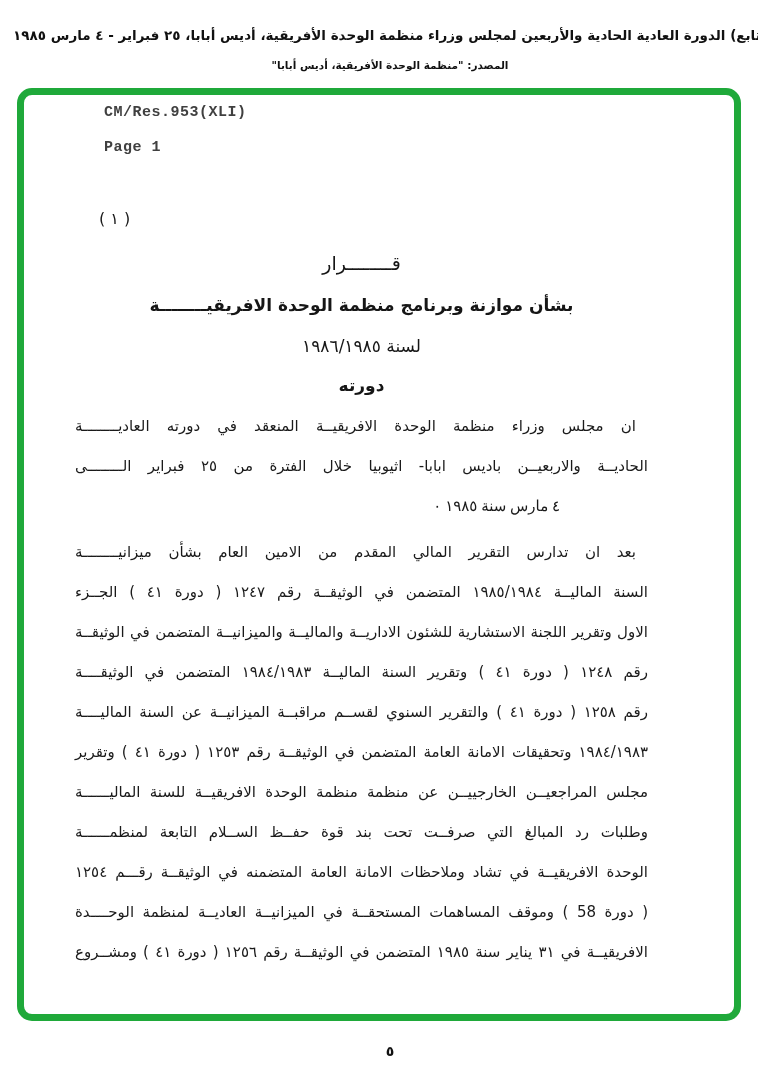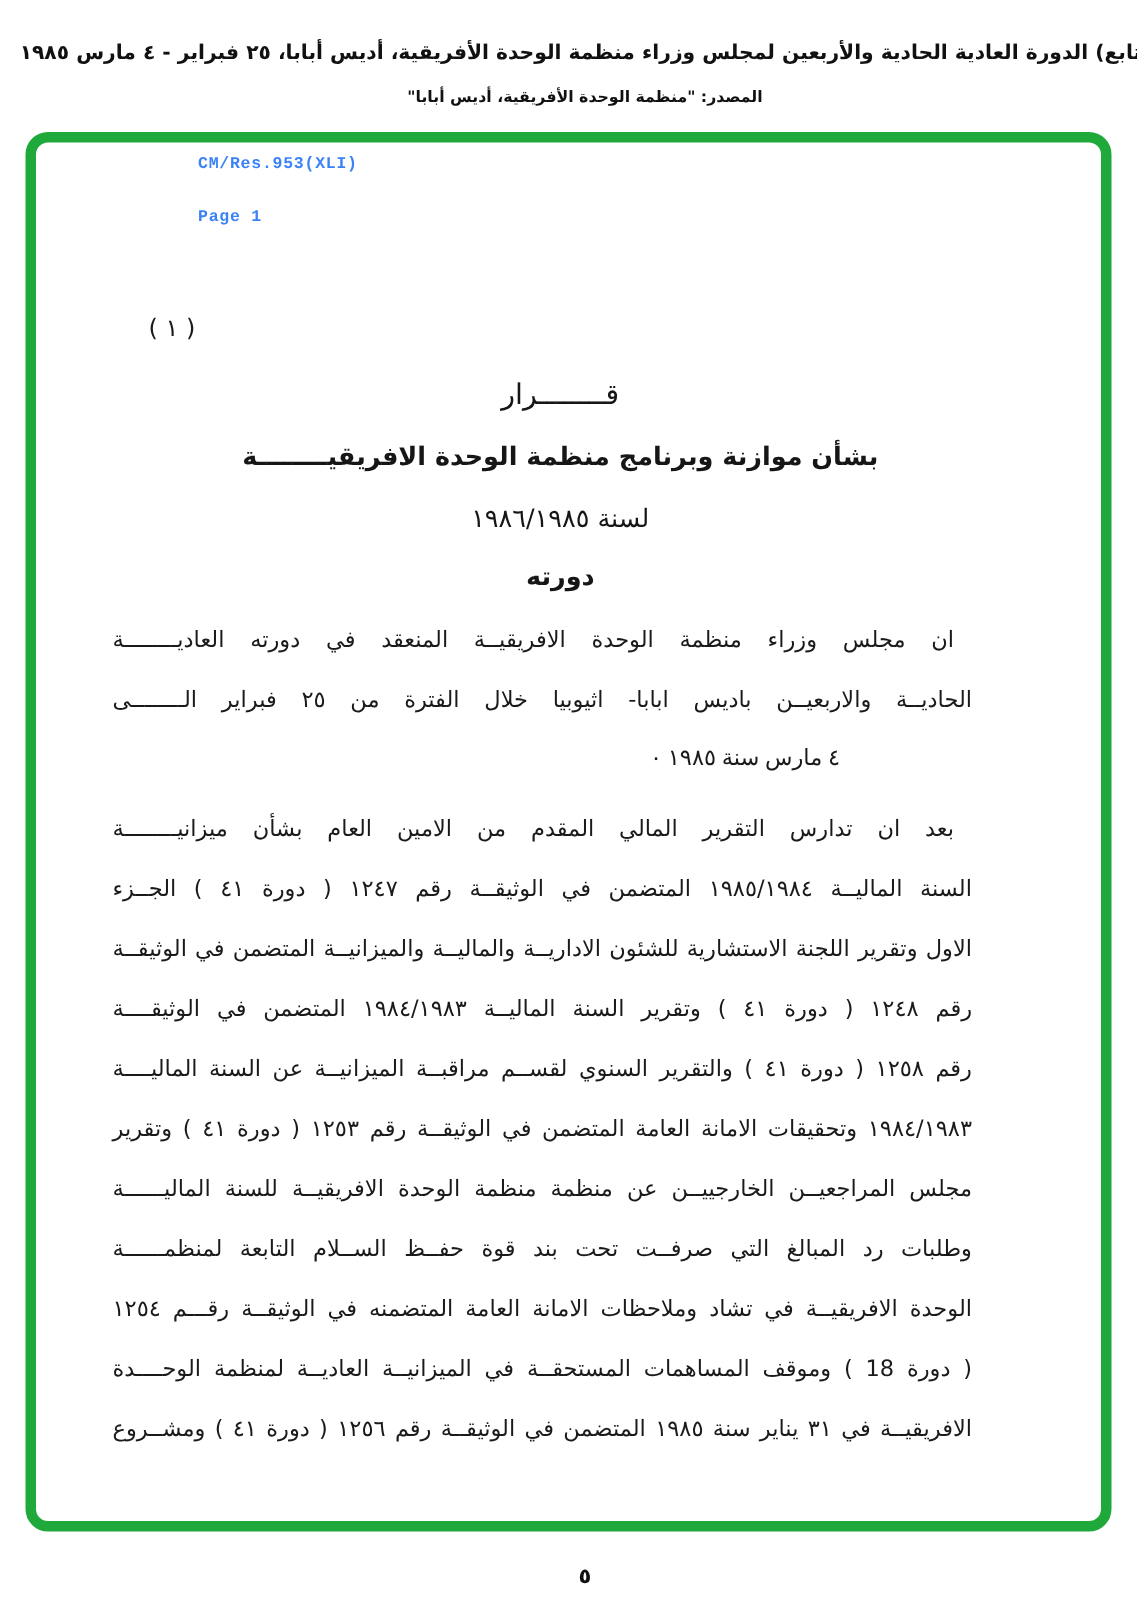--- a/index.html
+++ b/index.html
@@ -52,43 +52,43 @@
     height: 933px;
     box-sizing: border-box;
     border: 7px solid #1fa93a;
     border-radius: 15px;
     background: transparent;
   }
 
   
   .ref, .pagelab {
     position: absolute;
-    left: 132px;
+    left: 104px;
     font-family: "Liberation Mono", "DejaVu Sans Mono", monospace;
     font-weight: bold;
-    font-size: 11px;
+    font-size: 15px;
     letter-spacing: 0.5px;
-    color: #3b82f6;
+    color: #404040;
   }
   .ref    { top: 104px; }
   .pagelab{ top: 139px; }
 
   .itemno {
     position: absolute;
     left: 99px;
     top: 209px;
     direction: rtl;
     font-size: 16px;
     color: #1a1a1a;
   }
 
   
   .heading {
     position: absolute;
-    left: 87px;
+    left: 75px;
     top: 242px;
     width: 573px;
     direction: rtl;
     text-align: center;
   }
   .h-title { font-size: 19px; line-height: 42px; }
   .h-subj  { font-size: 17px; line-height: 42px; font-weight: bold; }
   .h-year  { font-size: 17px; line-height: 40px; }
   .h-dash  { font-size: 17px; line-height: 38px; font-weight: bold; }
 
@@ -161,20 +161,20 @@
     <div class="para para2">
       <div class="bl indent">بعد ان تدارس التقرير المالي المقدم من الامين العام بشأن ميزانيــــــــة</div>
       <div class="bl">السنة الماليــة ١٩٨٥/١٩٨٤ المتضمن  في الوثيقــة رقم ١٢٤٧ ( دورة ٤١ ) الجــزء</div>
       <div class="bl">الاول وتقرير اللجنة الاستشارية للشئون الاداريــة والماليــة والميزانيــة المتضمن في الوثيقــة</div>
       <div class="bl">رقم ١٢٤٨ ( دورة ٤١ )  وتقرير السنة الماليــة ١٩٨٤/١٩٨٣ المتضمن  في الوثيقــــة</div>
       <div class="bl">رقم ١٢٥٨ ( دورة ٤١ )  والتقرير السنوي لقســم مراقبــة الميزانيــة عن السنة الماليــــة</div>
       <div class="bl">١٩٨٤/١٩٨٣ وتحقيقات الامانة العامة المتضمن في الوثيقــة رقم ١٢٥٣ ( دورة ٤١ ) وتقرير</div>
       <div class="bl">مجلس المراجعيــن الخارجييــن عن منظمة منظمة الوحدة الافريقيــة للسنة الماليــــــة</div>
       <div class="bl">وطلبات  رد المبالغ التي  صرفــت تحت  بند قوة  حفــظ الســلام التابعة لمنظمــــــة</div>
       <div class="bl">الوحدة الافريقيــة في تشاد  وملاحظات الامانة العامة المتضمنه في الوثيقــة رقـــم ١٢٥٤</div>
-      <div class="bl">( دورة 18 )  وموقف المساهمات المستحقــة في الميزانيــة العاديــة لمنظمة الوحــــدة</div>
+      <div class="bl">( دورة 58 )  وموقف المساهمات المستحقــة في الميزانيــة العاديــة لمنظمة الوحــــدة</div>
       <div class="bl">الافريقيــة في ٣١ يناير سنة ١٩٨٥ المتضمن  في الوثيقــة رقم ١٢٥٦ ( دورة ٤١ ) ومشــروع</div>
     </div>
   </div>
 
   <div class="footer">٥</div>
 
 </div>
 
 </body></html>

